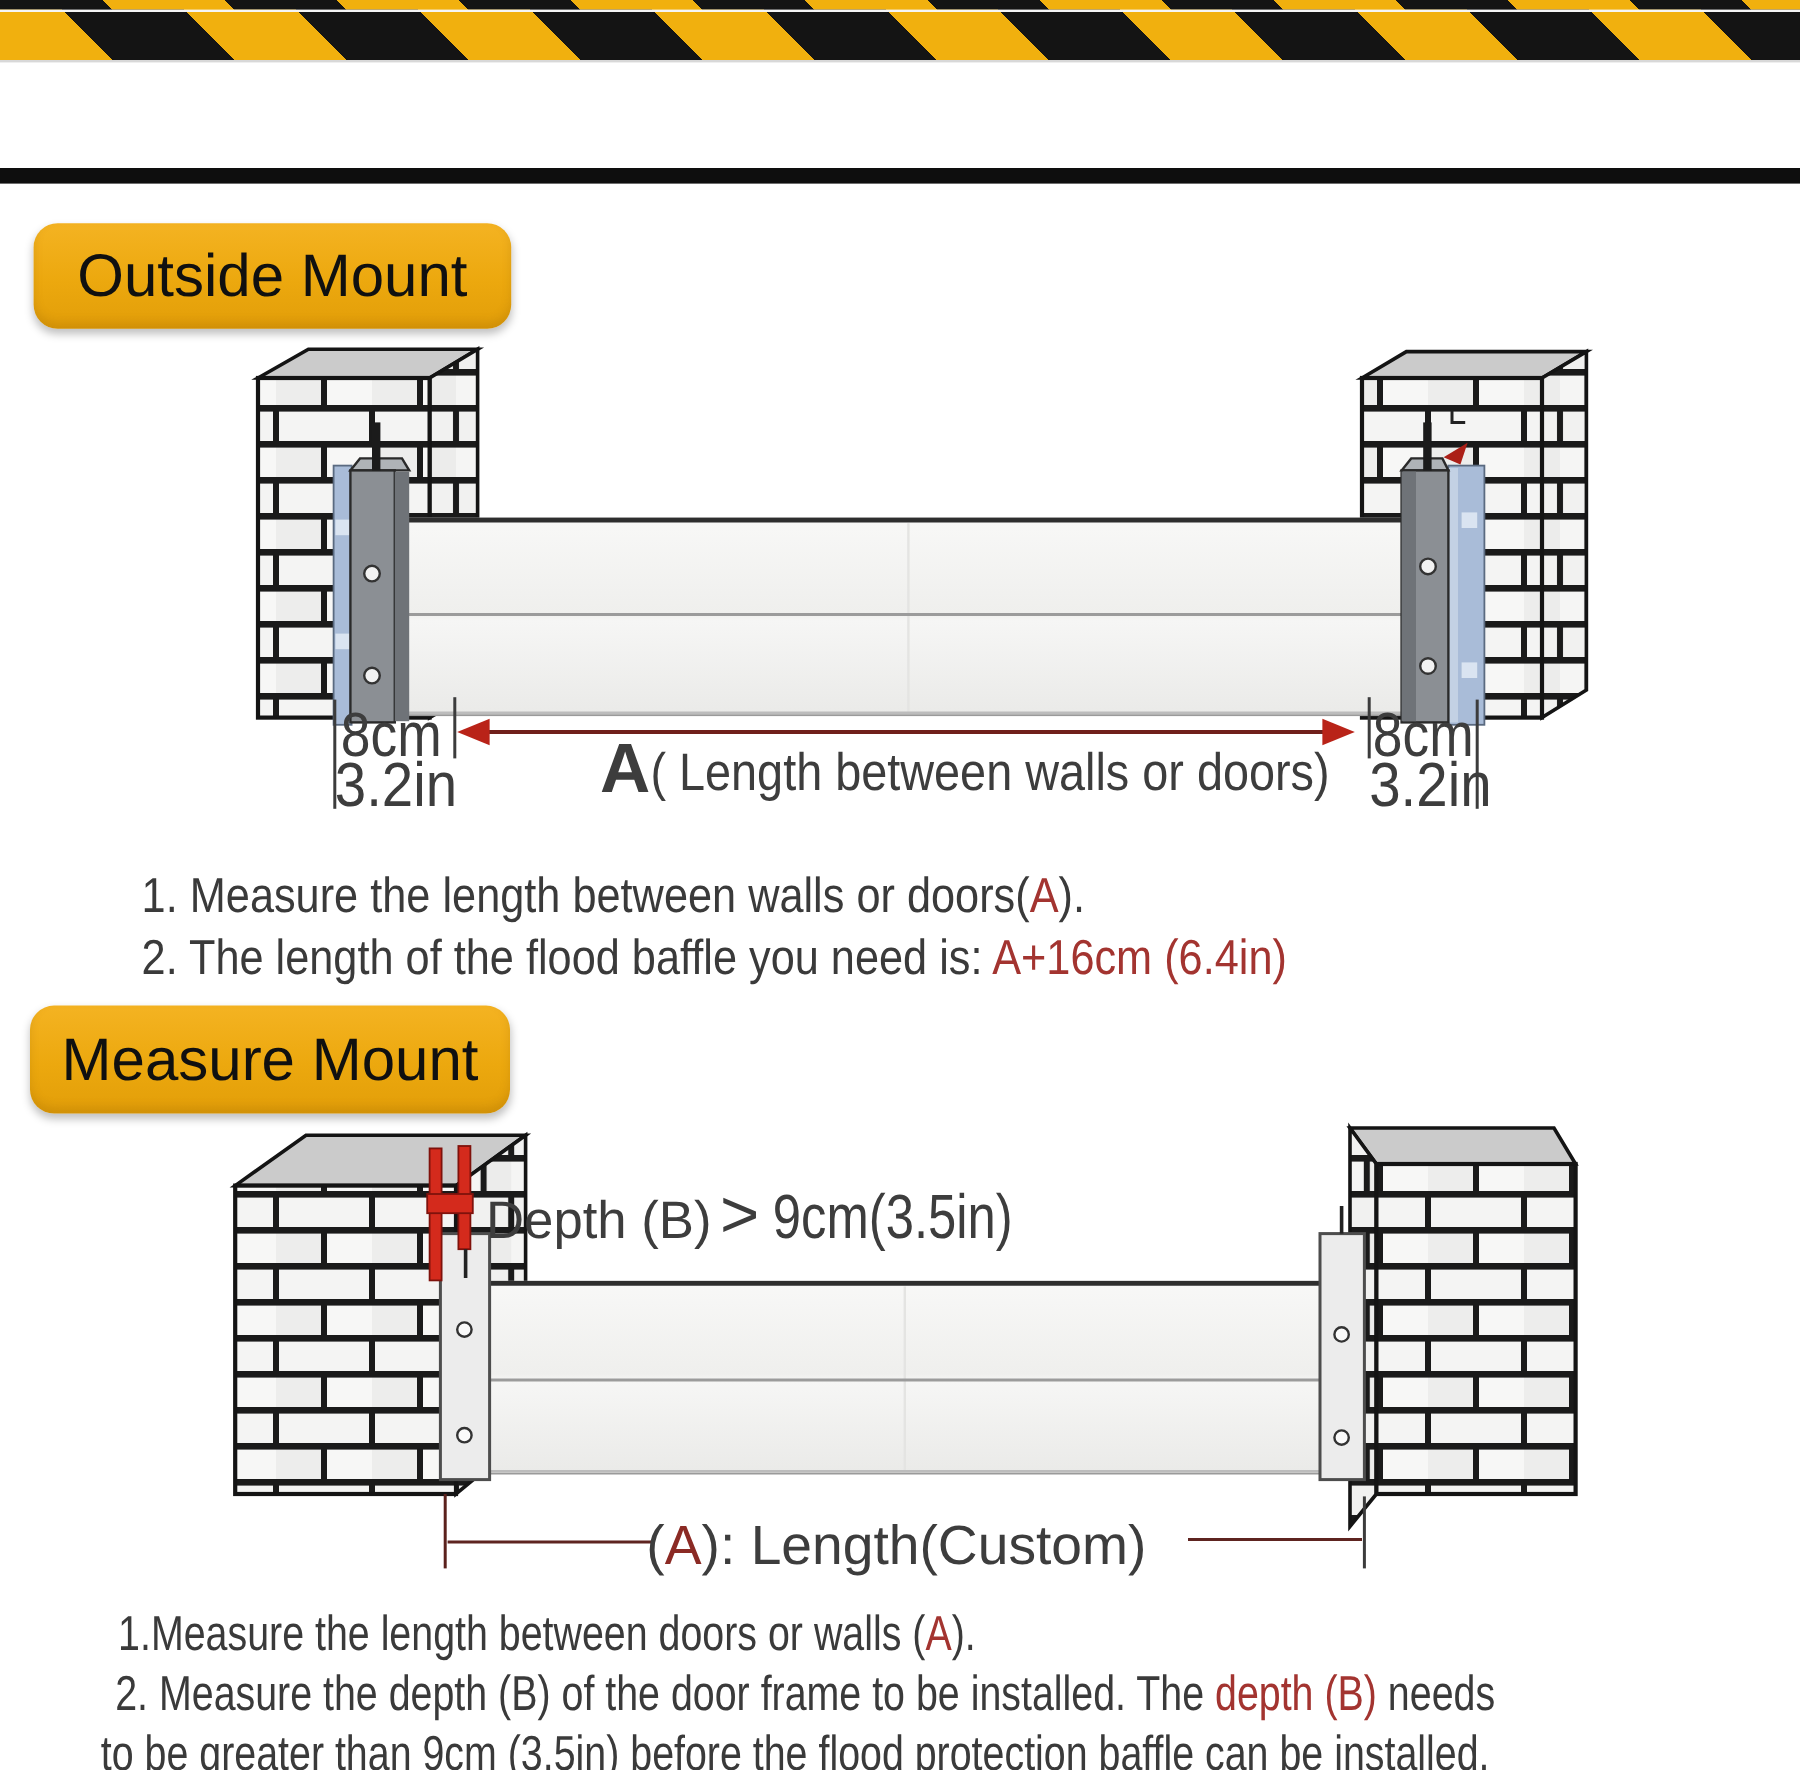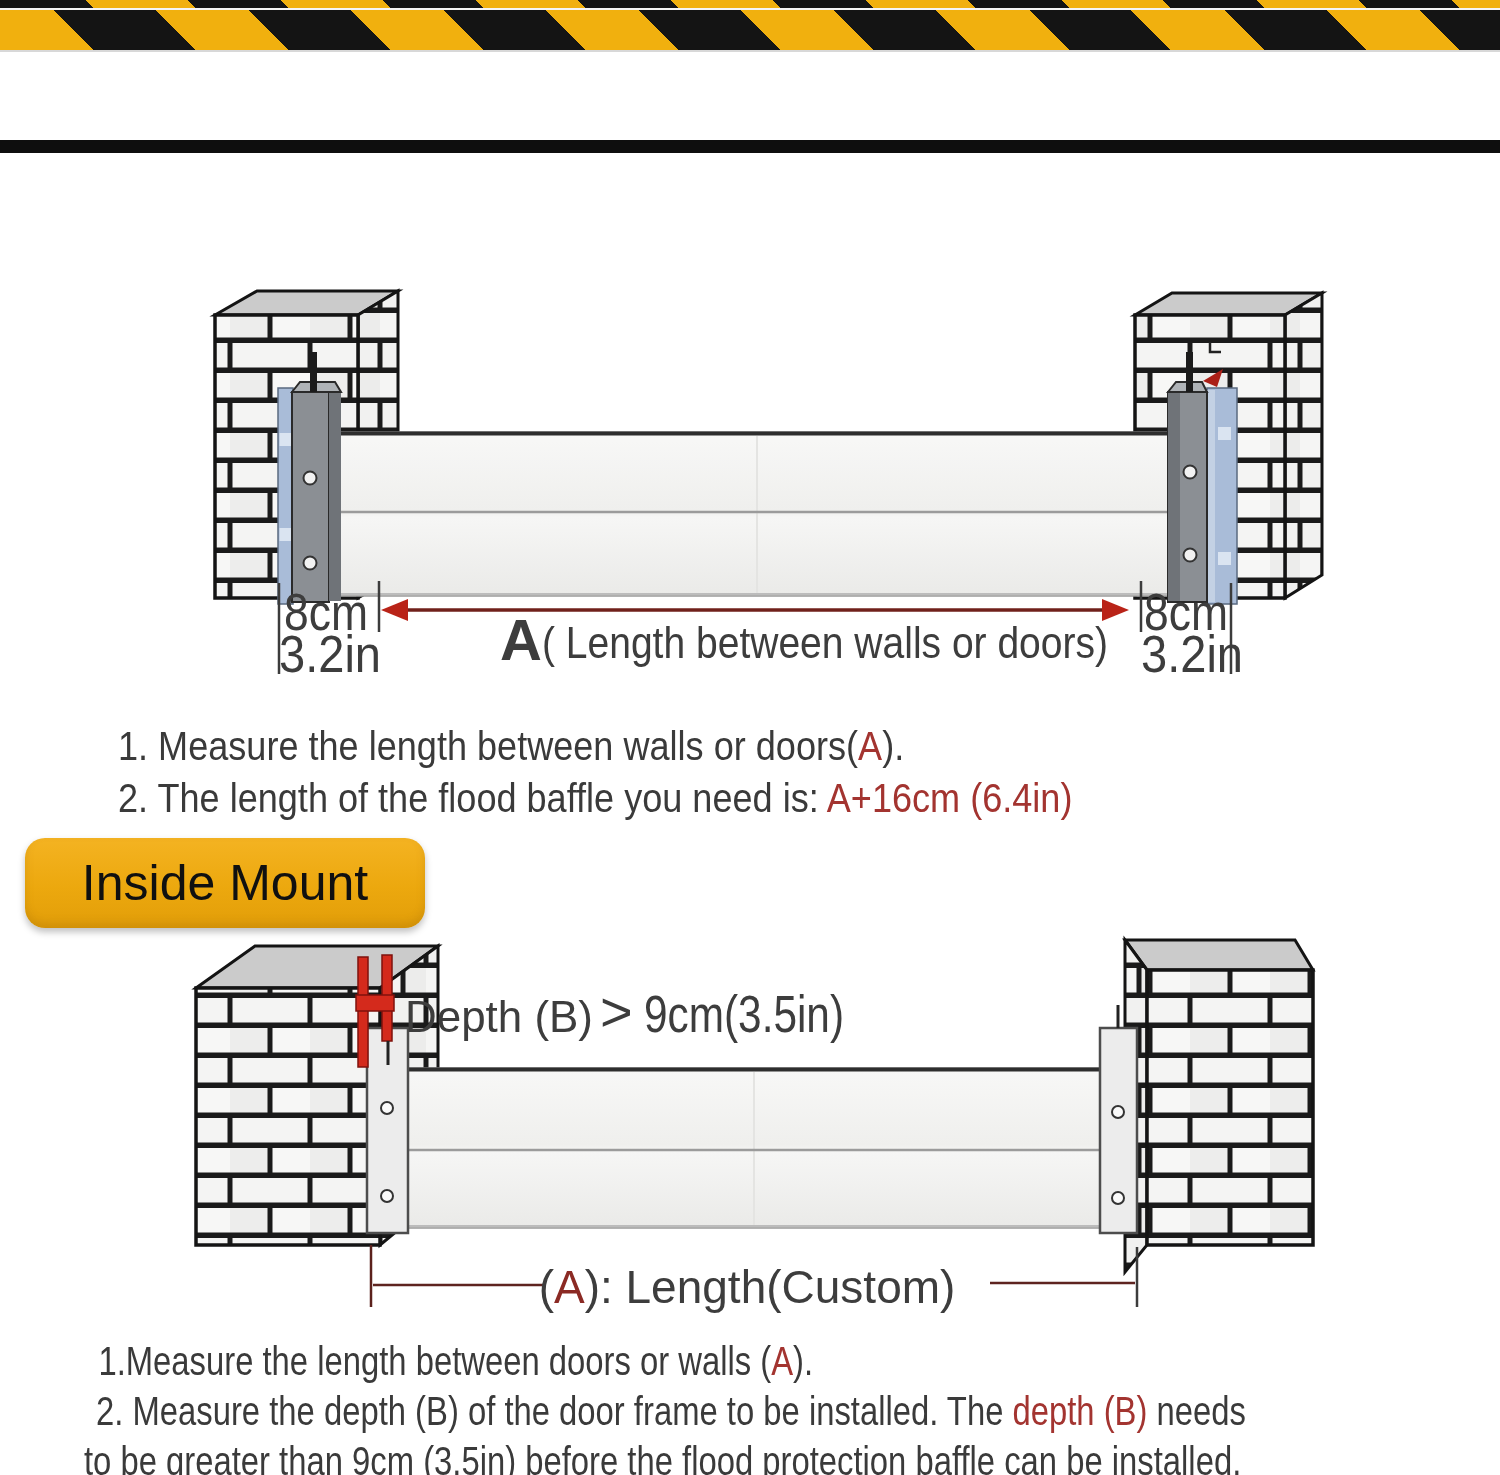--- a/index.html
+++ b/index.html
@@ -53,20 +53,23 @@
   .em  { color:#a33430; }
 </style>
 </head>
 <body>
 
 <div class="page">
 
   <div class="caution-band"></div>
   <div class="black-bar"></div>
 
+  <div class="badge badge-outside">
+    <span>Outside Mount</span>
+  </div>
 
   <svg class="diagram diagram-outside" viewBox="0 0 1200 420">
     <defs>
       <pattern id="brick" width="80" height="60" patternUnits="userSpaceOnUse">
         <rect width="80" height="60" fill="#1a1a1a"></rect>
         <rect x="2.5" y="3" width="75" height="24.5" fill="#f4f4f3"></rect>
         <rect x="-37.5" y="33" width="75" height="24.5" fill="#ededec"></rect>
         <rect x="42.5" y="33" width="75" height="24.5" fill="#f7f7f6"></rect>
       </pattern>
       <pattern id="brickSide" width="46" height="60" patternUnits="userSpaceOnUse">
@@ -146,21 +149,21 @@
       <text x="392" y="378" font-size="44" textLength="566" lengthAdjust="spacingAndGlyphs">( Length between walls or doors)</text>
     </g>
   </svg>
 
   <div class="steps steps-outside">
     <div class="line"><span>1. Measure the length between walls or doors(</span><span class="em">A</span><span>).</span></div>
     <div class="line"><span>2. The length of the flood baffle you need is: </span><span class="em">A+16cm (6.4in)</span></div>
   </div>
 
   <div class="badge badge-inside">
-    <span>Inside Mount</span>
+    <span>Measure Mount</span>
   </div>
 
   <svg class="diagram diagram-inside" viewBox="0 0 1230 380">
 
     <g>
       <polygon points="46,53 105,11 288,11 230,53" fill="#cbcbcb" stroke="#141414" stroke-width="3"></polygon>
       <polygon points="230,53 288,11 288,262 230,310" fill="url(#brickSide)" stroke="#141414" stroke-width="3"></polygon>
       <rect x="46" y="53" width="184" height="257" fill="url(#brick)" stroke="#141414" stroke-width="3.5"></rect>
     </g>
 

